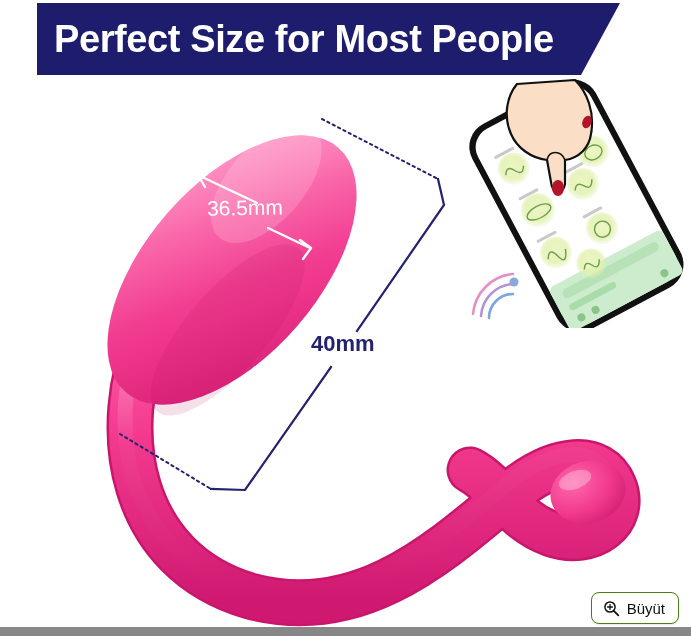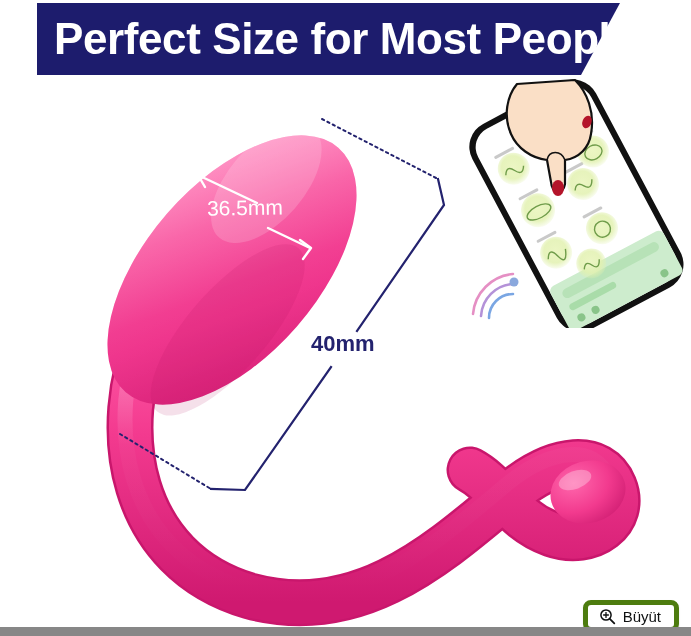--- a/index.html
+++ b/index.html
@@ -29,21 +29,21 @@
     pointer-events: none;
   }
   #banner-title {
     position: absolute;
     left: 54px;
     top: 12px;
     width: 500px;
     height: 54px;
     line-height: 54px;
     color: #ffffff;
-    font-size: 44px;
+    font-size: 38px;
     font-weight: bold;
     letter-spacing: -0.4px;
     white-space: nowrap;
     font-family: "Liberation Sans", sans-serif;
   }
 
   
   #product-art {
     position: absolute;
     left: 0;
@@ -79,28 +79,28 @@
     left: 455px;
     top: 78px;
     width: 236px;
     height: 250px;
   }
 
   
   #zoom-button {
     position: absolute;
     right: 12px;
-    bottom: 4px;
+    bottom: 12px;
     display: flex;
     align-items: center;
     gap: 7px;
     height: 32px;
     padding: 0 13px 0 11px;
     background: #ffffff;
-    border: 5px solid #4d7c0f;
+    border: 1px solid #4d7c0f;
     border-radius: 8px;
     box-shadow: 0 1px 2px rgba(15,17,17,0.10);
     cursor: pointer;
     box-sizing: border-box;
   }
   #zoom-button .zb-label {
     font-size: 15px;
     color: #0f1111;
     font-family: "Liberation Sans", sans-serif;
     line-height: 1;

